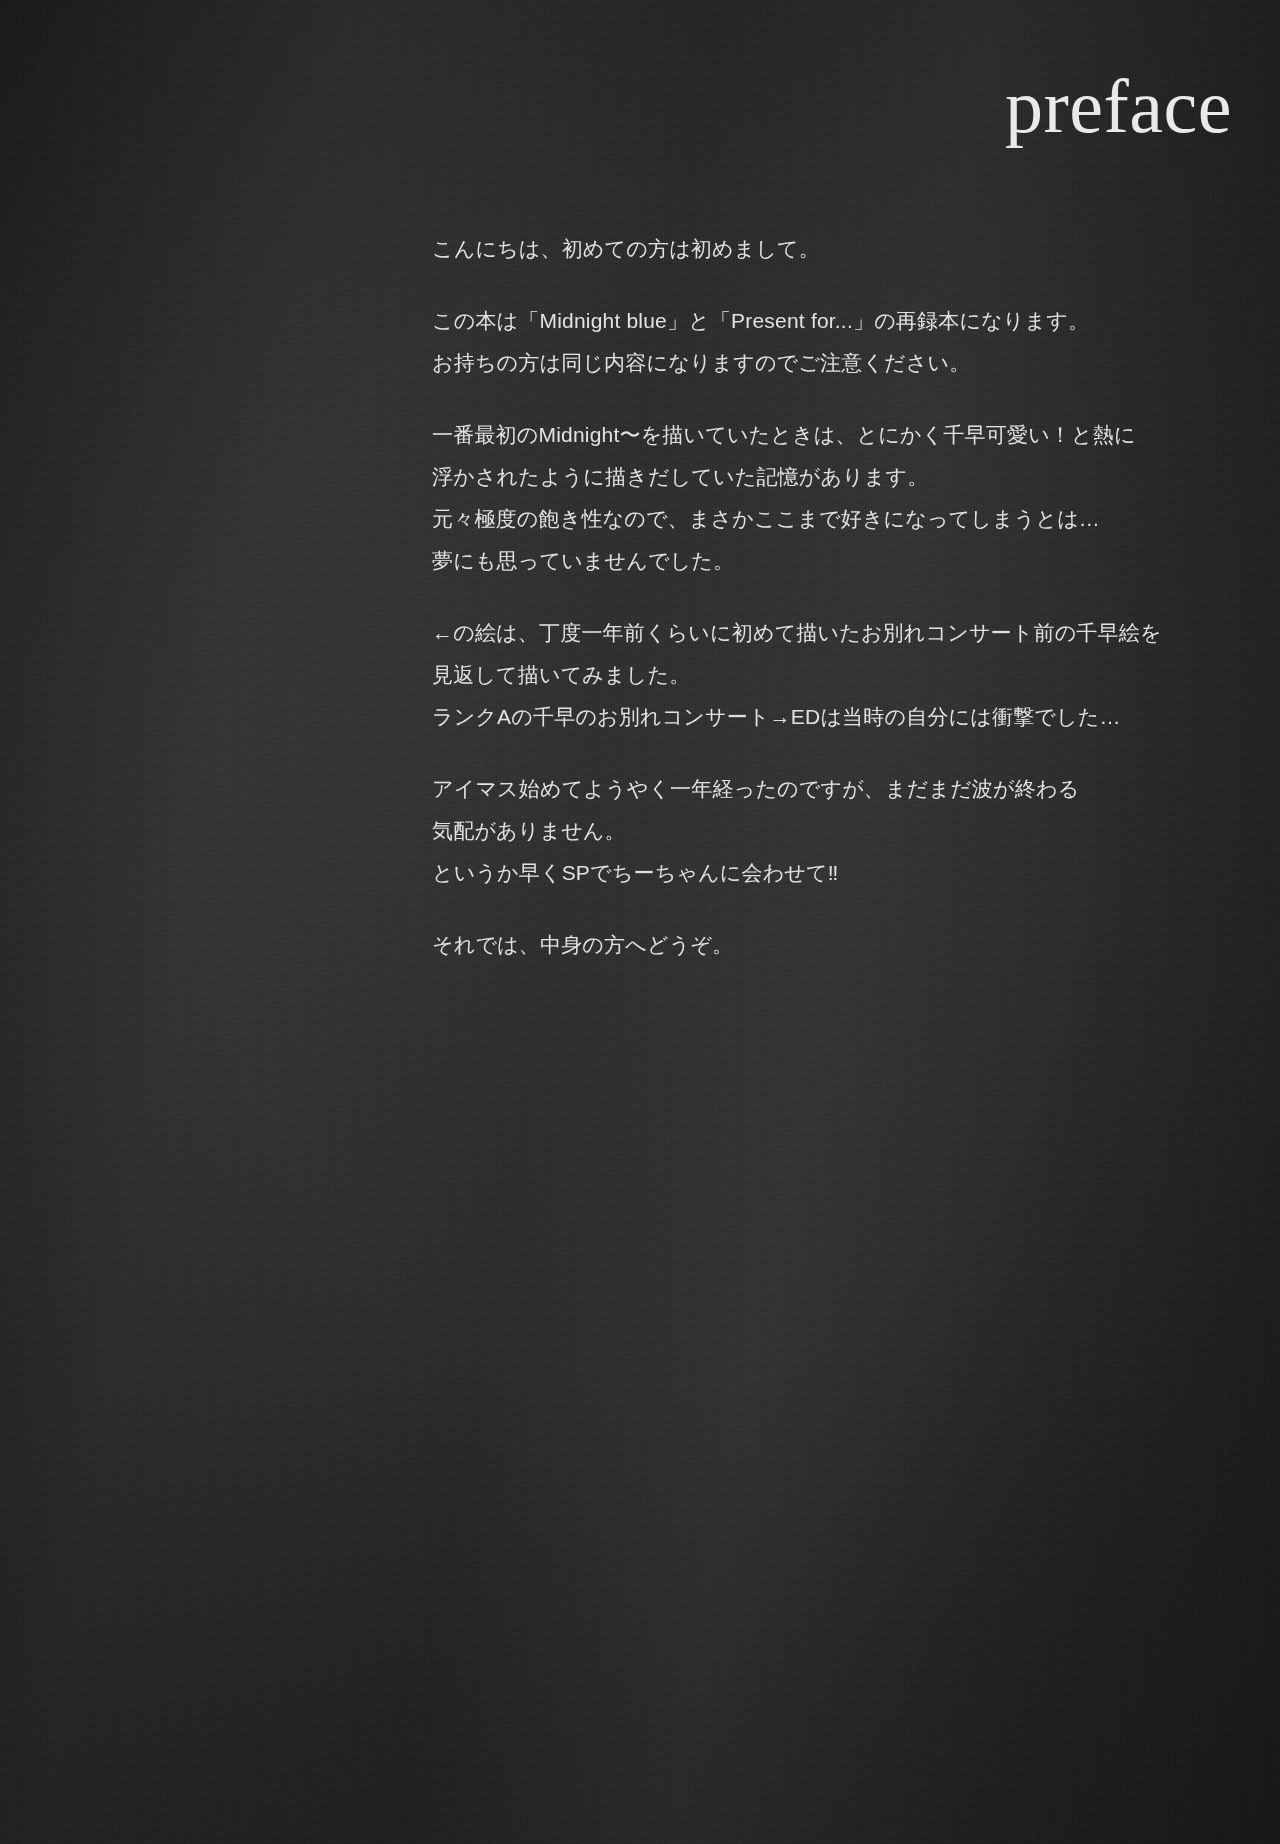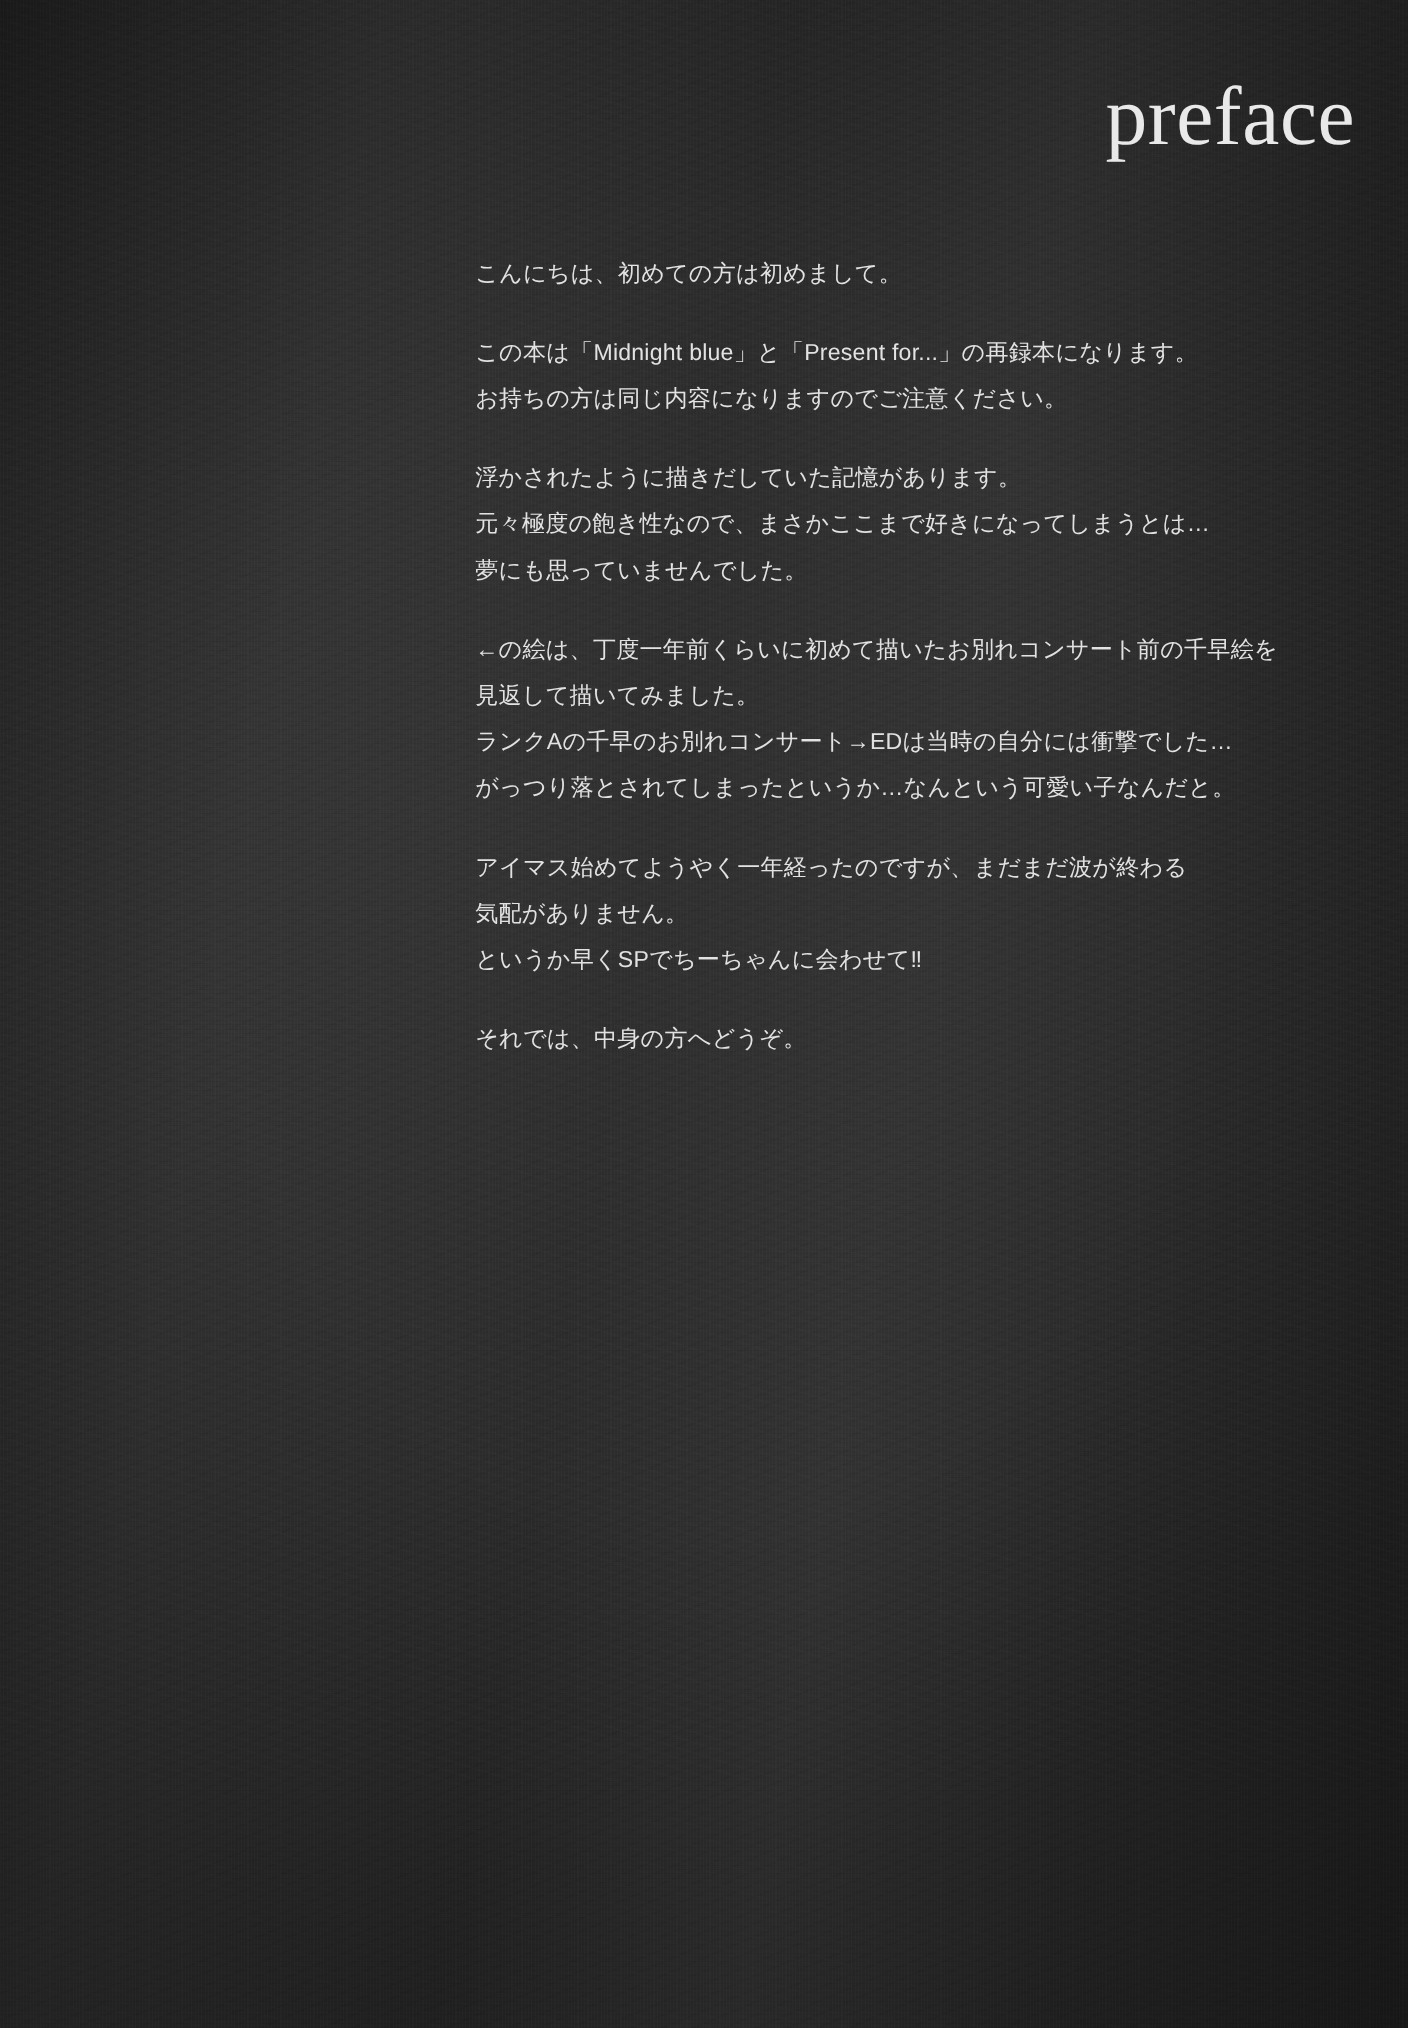--- a/index.html
+++ b/index.html
@@ -95,29 +95,29 @@
 
   <div class="body-text">
     <p class="para">
       <span class="line">こんにちは、初めての方は初めまして。</span>
     </p>
     <p class="para">
       <span class="line">この本は「Midnight blue」と「Present for...」の再録本になります。</span>
       <span class="line">お持ちの方は同じ内容になりますのでご注意ください。</span>
     </p>
     <p class="para">
+      <span class="line">一番最初のMidnight〜を描いていたときは、とにかく千早可愛い！と熱に</span>
       <span class="line">浮かされたように描きだしていた記憶があります。</span>
       <span class="line">元々極度の飽き性なので、まさかここまで好きになってしまうとは…</span>
       <span class="line">夢にも思っていませんでした。</span>
     </p>
     <p class="para">
       <span class="line">←の絵は、丁度一年前くらいに初めて描いたお別れコンサート前の千早絵を</span>
       <span class="line">見返して描いてみました。</span>
       <span class="line">ランクAの千早のお別れコンサート→EDは当時の自分には衝撃でした…</span>
-      <span class="line">がっつり落とされてしまったというか…なんという可愛い子なんだと。</span>
     </p>
     <p class="para">
       <span class="line">アイマス始めてようやく一年経ったのですが、まだまだ波が終わる</span>
       <span class="line">気配がありません。</span>
       <span class="line">というか早くSPでちーちゃんに会わせて‼</span>
     </p>
     <p class="para">
       <span class="line">それでは、中身の方へどうぞ。</span>
     </p>
   </div>

